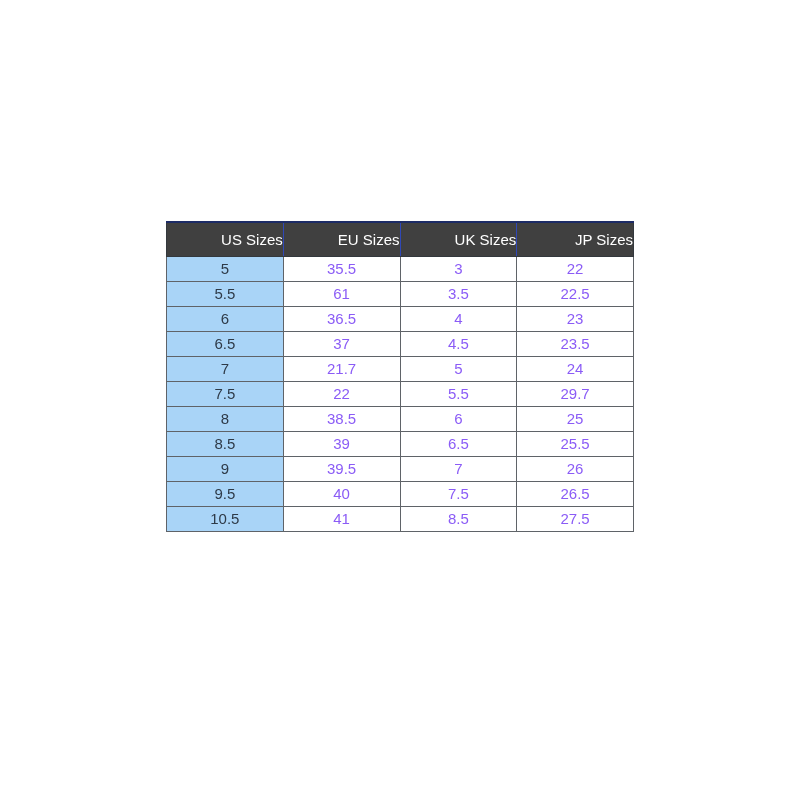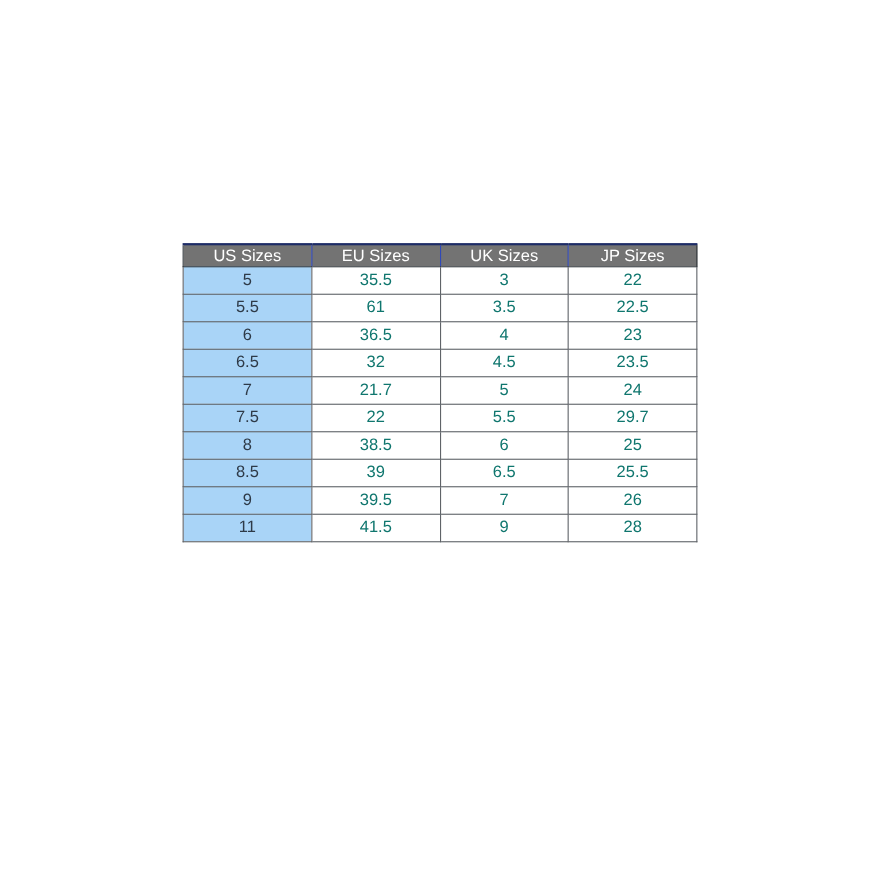--- a/index.html
+++ b/index.html
@@ -25,34 +25,35 @@
     table-layout: fixed;
   }
   table.size-chart th,
   table.size-chart td {
     border: 1px solid #5f6368;
     text-align: center;
     vertical-align: middle;
     font-size: 15px;
   }
   table.size-chart thead th {
-    background: #737373;
+    background: #404040;
     color: #ffffff;
-    height: 20px;
+    height: 34px;
     font-weight: 500;
     border-top: 2px solid #1d2c66;
     border-left-color: #2f48b8;
     border-right-color: #2f48b8;
     border-bottom: 1px solid #33383d;
+    text-align: right;
   }
   table.size-chart thead th:first-child { border-left-color: #33383d; }
   table.size-chart thead th:last-child  { border-right-color: #33383d; }
   table.size-chart tbody td {
     background: #ffffff;
-    color: #0f766e;
+    color: #8b5cf6;
     height: 25px;
     font-weight: 400;
   }
   table.size-chart tbody td.first-col {
     background: #a9d4f7;
     color: #2e3a48;
   }
 </style>
 </head>
 <body>
@@ -81,21 +82,21 @@
           <td>22.5</td>
         </tr>
         <tr>
           <td class="first-col">6</td>
           <td>36.5</td>
           <td>4</td>
           <td>23</td>
         </tr>
         <tr>
           <td class="first-col">6.5</td>
-          <td>32</td>
+          <td>37</td>
           <td>4.5</td>
           <td>23.5</td>
         </tr>
         <tr>
           <td class="first-col">7</td>
           <td>21.7</td>
           <td>5</td>
           <td>24</td>
         </tr>
         <tr>
@@ -116,20 +117,26 @@
           <td>6.5</td>
           <td>25.5</td>
         </tr>
         <tr>
           <td class="first-col">9</td>
           <td>39.5</td>
           <td>7</td>
           <td>26</td>
         </tr>
         <tr>
-          <td class="first-col">11</td>
-          <td>41.5</td>
-          <td>9</td>
-          <td>28</td>
+          <td class="first-col">9.5</td>
+          <td>40</td>
+          <td>7.5</td>
+          <td>26.5</td>
+        </tr>
+        <tr>
+          <td class="first-col">10.5</td>
+          <td>41</td>
+          <td>8.5</td>
+          <td>27.5</td>
         </tr>
       </tbody>
   </table>
 </div>
 
 </body></html>

